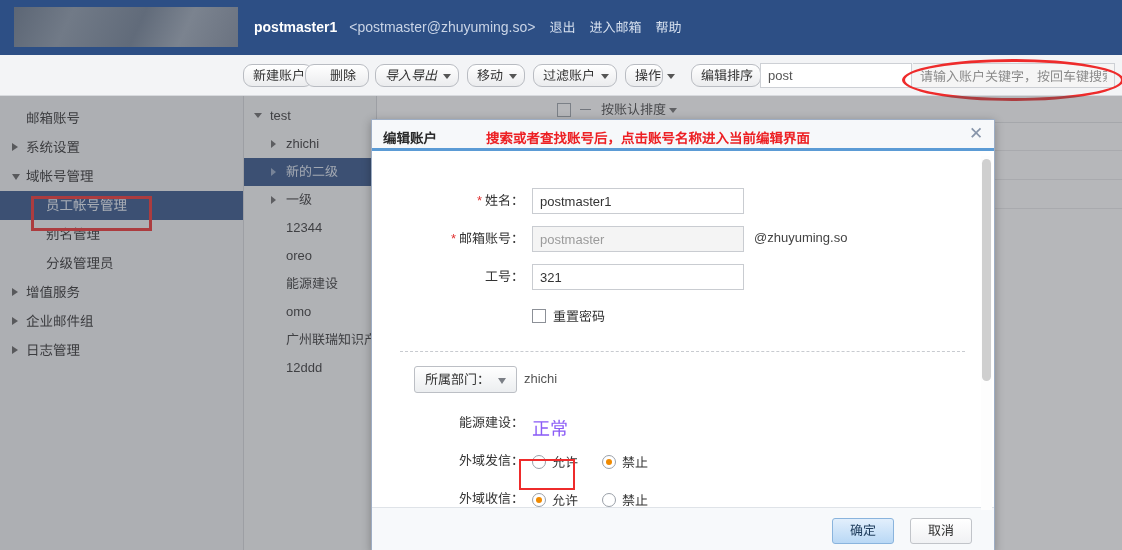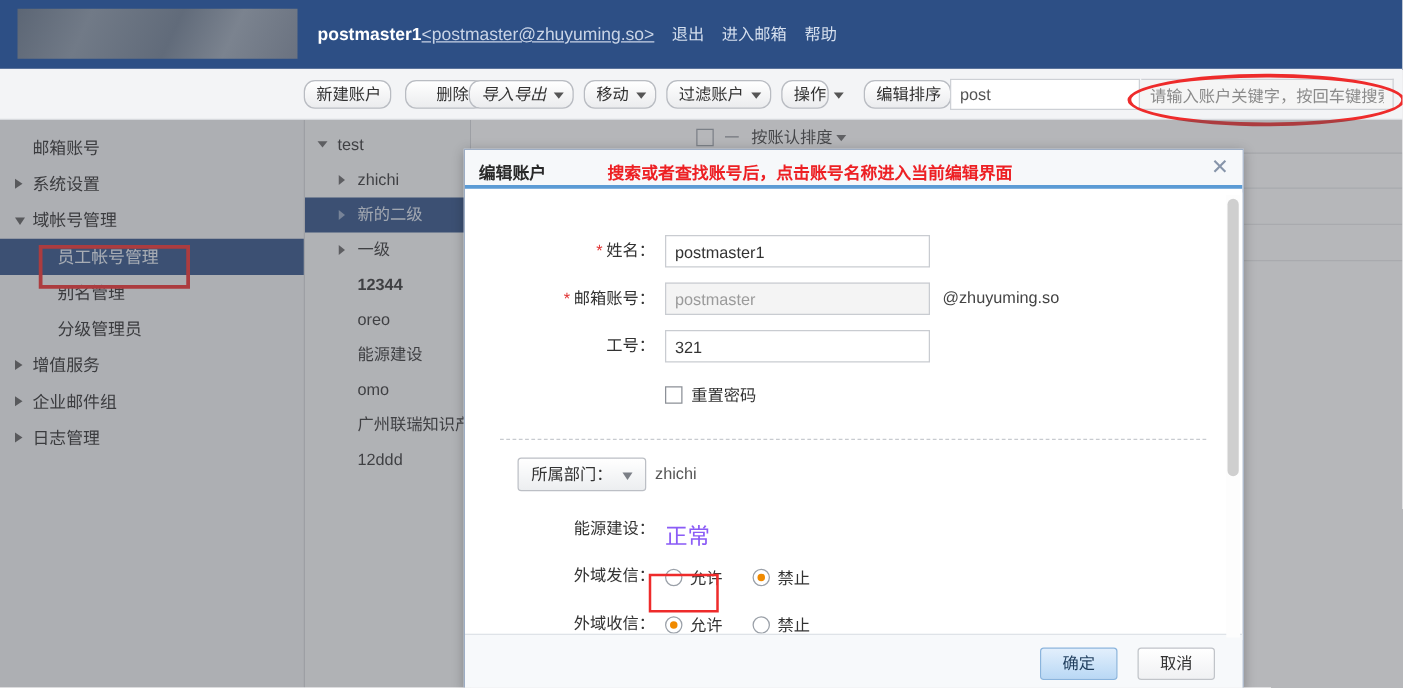--- a/index.html
+++ b/index.html
@@ -22,21 +22,21 @@
   .logo-box {
     position: absolute; left: 14px; top: 7px; width: 224px; height: 40px;
     background: linear-gradient(115deg,#5c6675 0%,#717a87 25%,#616b7a 55%,#7b838f 75%,#6a7280 100%);
     filter: blur(0.4px);
   }
   .user-line {
     position: absolute; left: 254px; top: 17px;
     white-space: nowrap; line-height: 20px;
   }
   .user-name { color: #ffffff; font-weight: bold; font-size: 14px; }
-  .user-email { color: #c9d4e6; font-size: 14px; margin-left: 0; text-decoration: underline; }
+  .user-email { color: #c9d4e6; font-size: 14px; margin-left: 12px; }
   .hdr-link {
     color: #d5dfee; font-size: 13px; margin-left: 14px; text-decoration: none;
     cursor: pointer;
   }
 
   
   .toolbar {
     position: absolute; left: 0; top: 55px; width: 1122px; height: 40px;
     background: #f3f4f6;
     border-bottom: 1px solid #d8dade;
@@ -329,21 +329,21 @@
 
   <div class="topbar">
     <div class="logo-box"></div>
     <div class="user-line">
       <span class="user-name">postmaster1</span><span class="user-email">&lt;postmaster@zhuyuming.so&gt;</span><span class="hdr-link">退出</span><span class="hdr-link">进入邮箱</span><span class="hdr-link">帮助</span>
     </div>
   </div>
 
   <div class="toolbar">
     <div class="btn" style="left:243px;width:70px;"><span>新建账户</span></div>
-    <div class="btn" style="left:324px;width:64px;padding-left:24px;"><span>删除</span></div>
+    <div class="btn" style="left:305px;width:64px;padding-left:24px;"><span>删除</span></div>
     <div class="btn" style="left:375px;width:84px;font-style:italic;"><span>导入导出</span><span class="caret"></span></div>
     <div class="btn" style="left:467px;width:58px;"><span>移动</span><span class="caret"></span></div>
     <div class="btn" style="left:533px;width:84px;"><span>过滤账户</span><span class="caret"></span></div>
     <div class="btn" style="left:625px;width:38px;"><span>操作</span><span class="caret"></span></div>
     <div class="btn" style="left:691px;width:70px;"><span>编辑排序</span></div>
 
     <div class="search-wrap">
       <input class="search-input" value="post" style="">
       <input class="search-hint-input" readonly="" value="请输入账户关键字，按回车键搜索" style="">
     </div>
@@ -363,21 +363,21 @@
     <div class="nav-item lvl0"><span class="tri"></span><span>日志管理</span></div>
   </div>
   <div class="box-annot" style="left:31px;top:196px;width:115px;height:29px;"></div>
 
   <div class="treepanel">
     <div style="height:6px;"></div>
     <div class="tree-item" style="padding-left:26px;"><span class="ttri open" style="left:10px;"></span><span>test</span></div>
     <div class="tree-item" style="padding-left:42px;"><span class="ttri" style="left:27px;"></span><span>zhichi</span></div>
     <div class="tree-item selected" style="padding-left:42px;"><span class="ttri" style="left:27px;border-left-color:#93a6c4;"></span><span>新的二级</span></div>
     <div class="tree-item" style="padding-left:42px;"><span class="ttri" style="left:27px;"></span><span>一级</span></div>
-    <div class="tree-item" style="padding-left:42px;font-weight:bold;"><span>12344</span></div>
+    <div class="tree-item" style="padding-left:42px;"><span>12344</span></div>
     <div class="tree-item" style="padding-left:42px;"><span>oreo</span></div>
     <div class="tree-item" style="padding-left:42px;"><span>能源建设</span></div>
     <div class="tree-item" style="padding-left:42px;"><span>omo</span></div>
     <div class="tree-item" style="padding-left:42px;"><span>广州联瑞知识产</span></div>
     <div class="tree-item" style="padding-left:42px;"><span>12ddd</span></div>
   </div>
 
   <div class="content">
     <div class="list-head">
       <span class="chk"></span>

